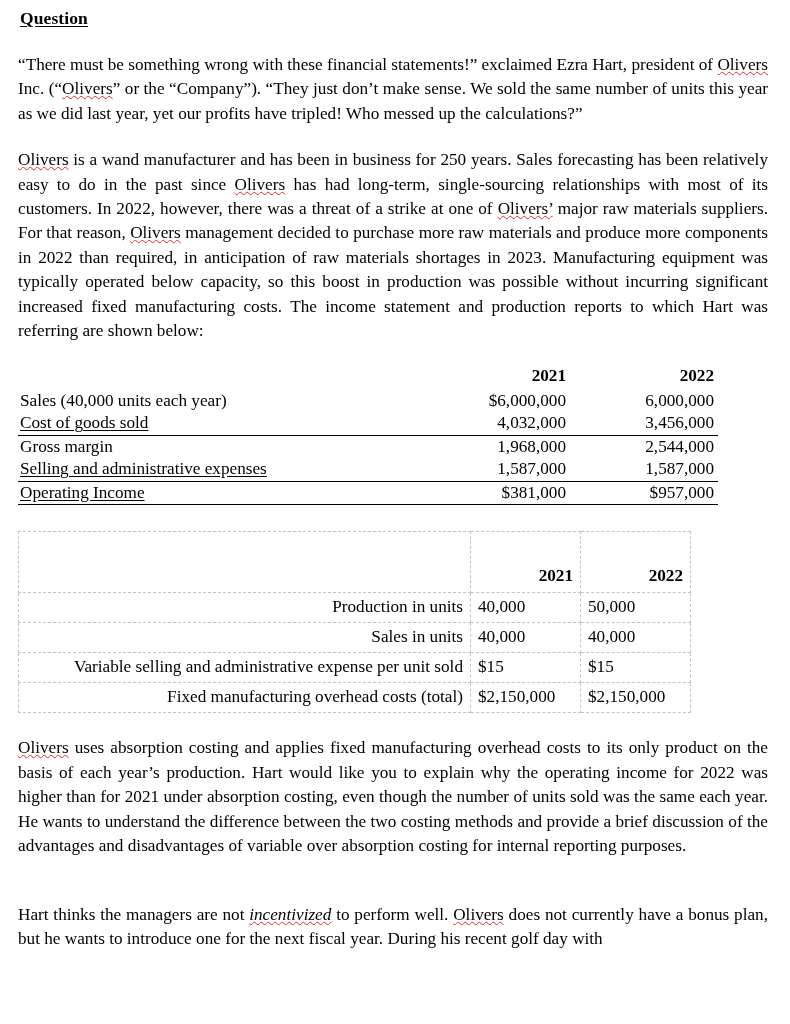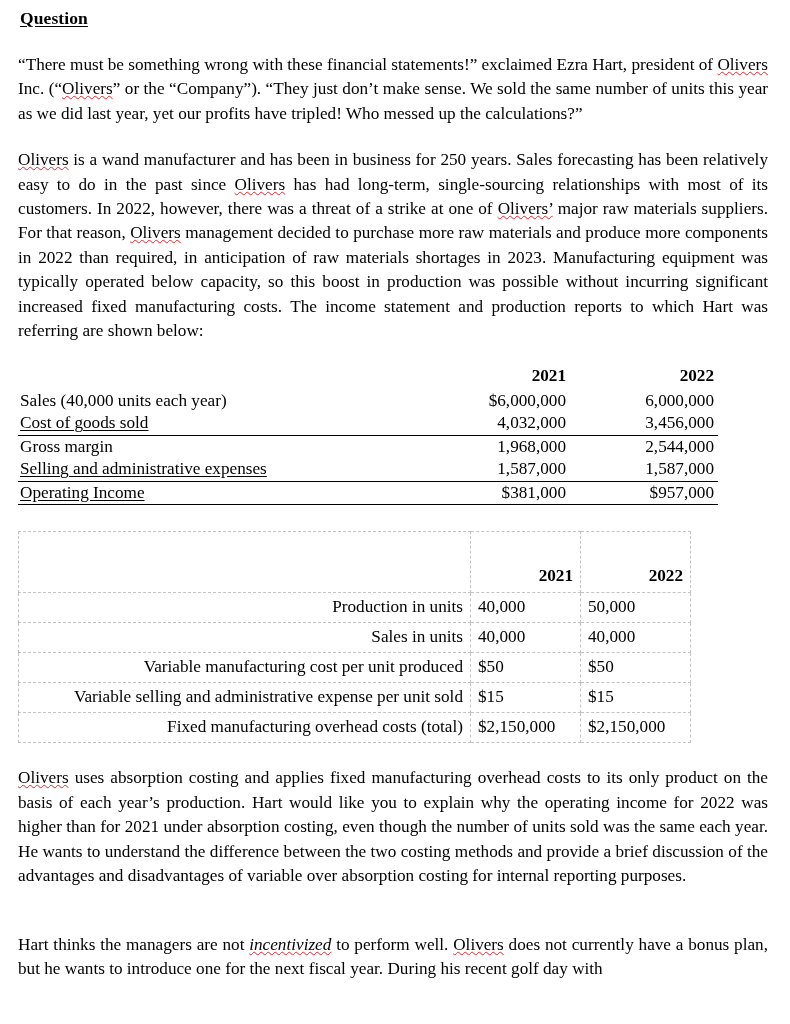--- a/index.html
+++ b/index.html
@@ -204,25 +204,20 @@
         <td class="lbl">Production in units</td>
         <td class="num">40,000</td>
         <td class="num">50,000</td>
       </tr>
       <tr>
         <td class="lbl">Sales in units</td>
         <td class="num">40,000</td>
         <td class="num">40,000</td>
       </tr>
       <tr>
-        <td class="lbl">Variable manufacturing cost per unit produced</td>
-        <td class="num">$50</td>
-        <td class="num">$50</td>
-      </tr>
-      <tr>
         <td class="lbl">Variable selling and administrative expense per unit sold</td>
         <td class="num">$15</td>
         <td class="num">$15</td>
       </tr>
       <tr>
         <td class="lbl">Fixed manufacturing overhead costs (total)</td>
         <td class="num">$2,150,000</td>
         <td class="num">$2,150,000</td>
       </tr>
     </tbody>

